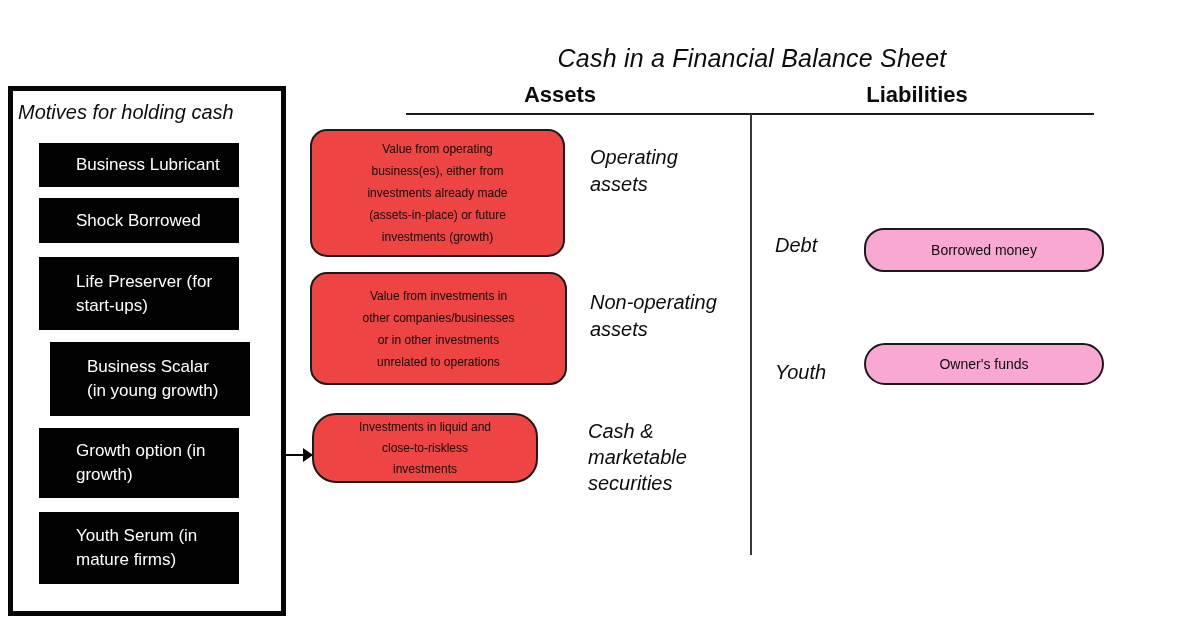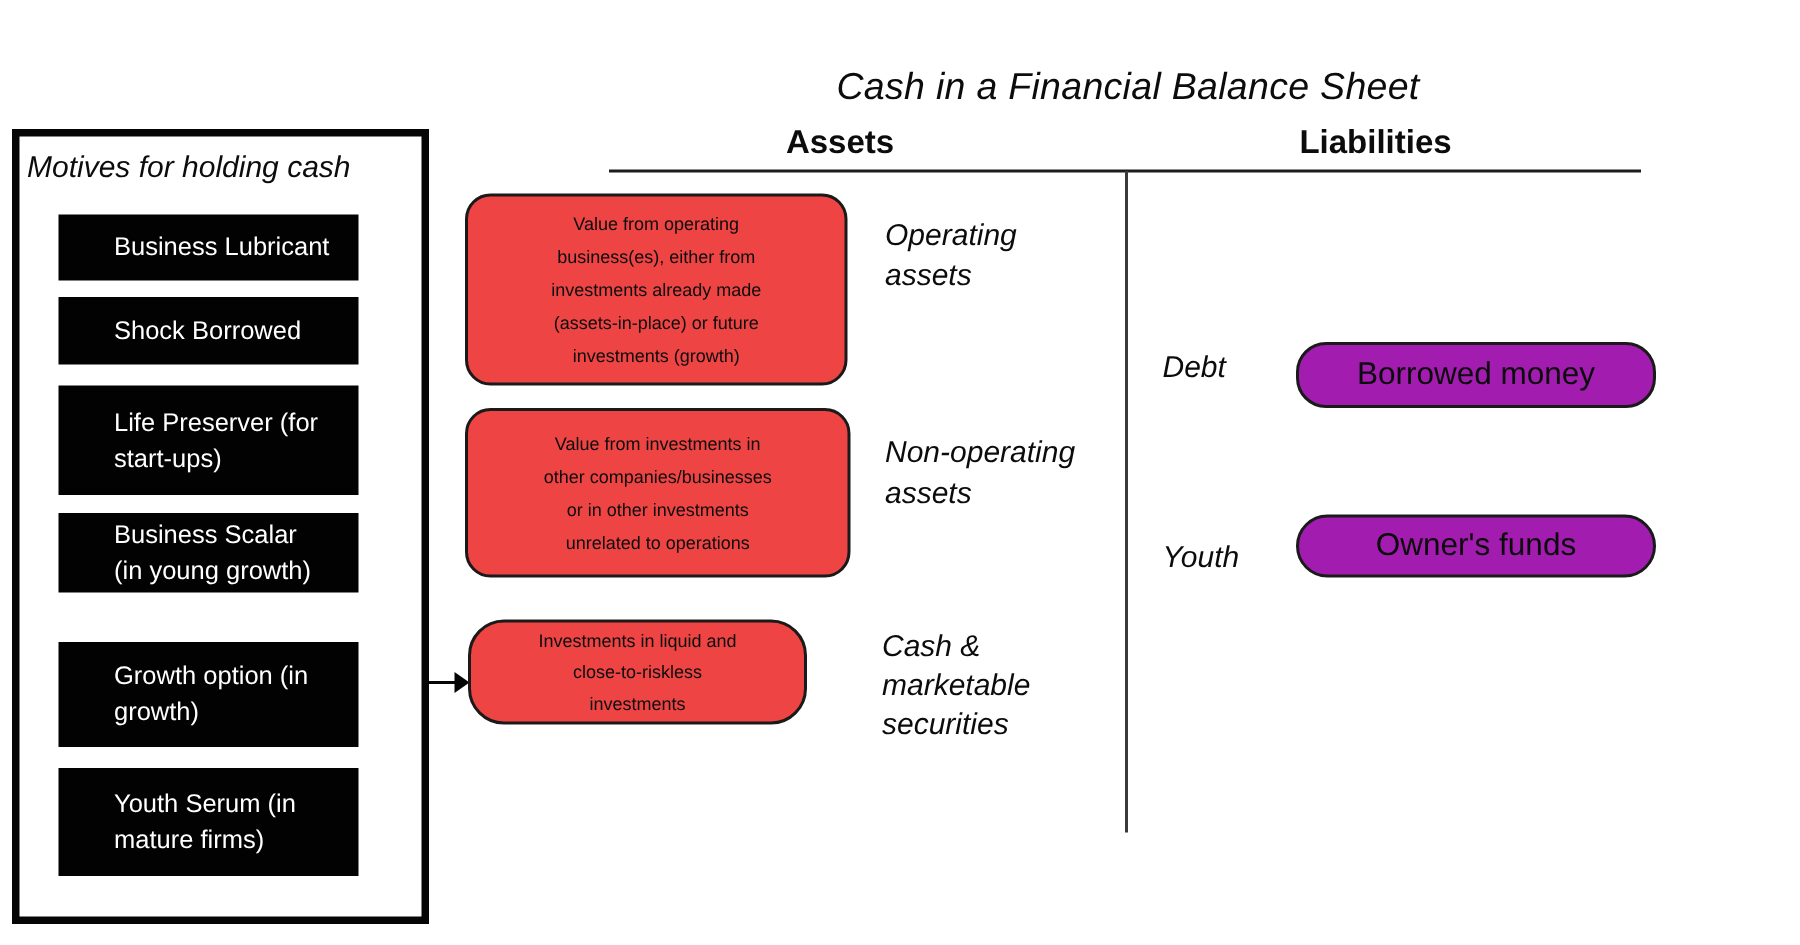--- a/index.html
+++ b/index.html
@@ -31,21 +31,21 @@
     font-style:italic;font-size:20px;color:#0c0c0c;
   }
   .motive{
     left:39px;width:200px;box-sizing:border-box;background:#020202;
     color:#ffffff;font-size:17px;line-height:24px;
     display:flex;align-items:center;padding-left:37px;padding-right:6px;
   }
   .m1{top:143px;height:44px;}
   .m2{top:198px;height:45px;}
   .m3{top:257px;height:73px;}
-  .m4{top:342px;height:53px;}
+  .m4{top:342px;height:74px;margin-left:11px;}
   .m5{top:428px;height:70px;}
   .m6{top:512px;height:72px;}
 
   
   .arrow-line{left:286px;top:454px;width:19px;height:2px;background:#050505;}
   .arrow-head{
     left:303px;top:448px;width:0;height:0;
     border-left:10px solid #050505;border-top:7px solid transparent;border-bottom:7px solid transparent;
   }
 
@@ -63,23 +63,23 @@
   }
   .labA{left:590px;top:144px;}
   .labB{left:590px;top:289px;}
   .labC{left:588px;top:418px;line-height:26px;}
 
   
   .liab-label{font-style:italic;font-size:20px;color:#0c0c0c;}
   .lab-debt{left:775px;top:234px;}
   .lab-equity{left:775px;top:361px;}
   .pill{
-    box-sizing:border-box;background:#a21caf;border:2px solid #1a1a1a;
+    box-sizing:border-box;background:#f9a8d4;border:2px solid #1a1a1a;
     display:flex;align-items:center;justify-content:center;text-align:center;
-    font-size:21px;color:#0c0c0c;
+    font-size:14px;color:#0c0c0c;
   }
   .box-debt{left:864px;top:228px;width:240px;height:44px;border-radius:20px;}
   .box-equity{left:864px;top:343px;width:240px;height:42px;border-radius:21px;}
 </style>
 </head>
 <body>
 
 <div class="abs title">Cash in a Financial Balance Sheet</div>
 
 <div class="abs col-header" style="left:460px;">Assets</div>

